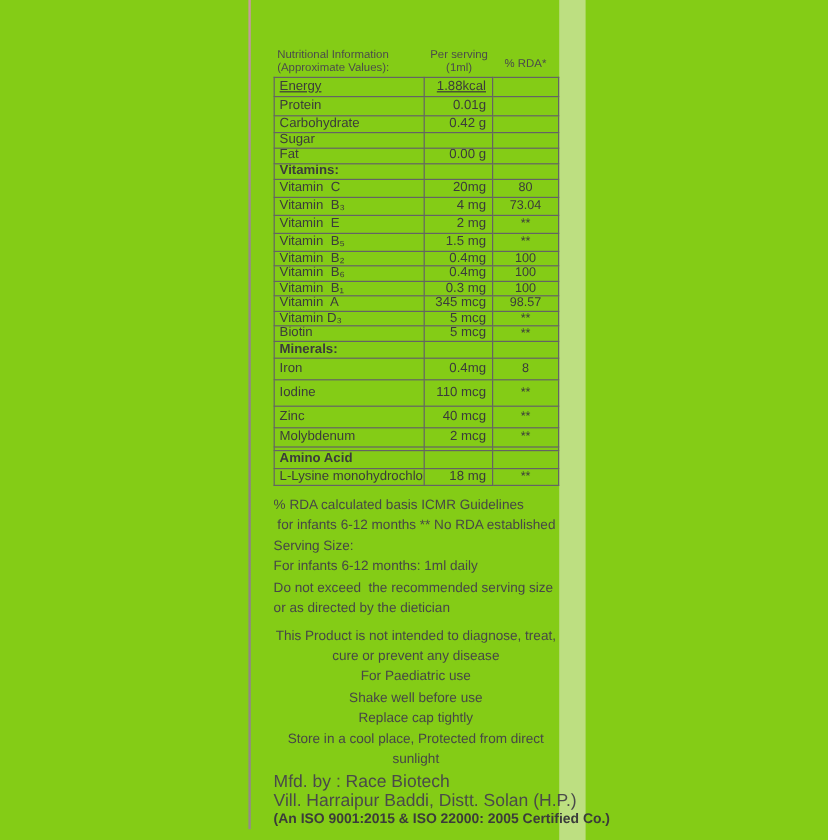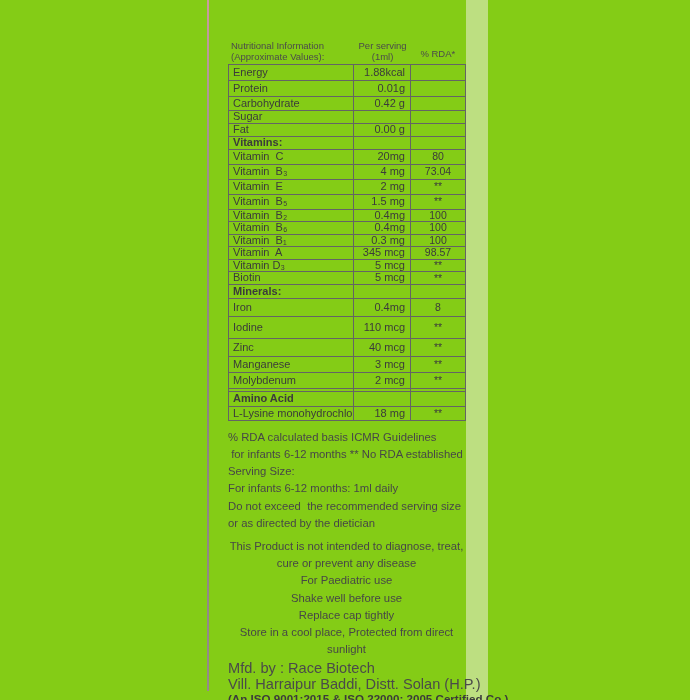--- a/index.html
+++ b/index.html
@@ -58,21 +58,21 @@
       </div>
     </div>
 
     <table class="ntable">
       <colgroup>
         <col style="width:125px">
         <col style="width:57px">
         <col style="width:55px">
       </colgroup>
       <tbody id="tbody">
-          <tr style="height: 16px;">
+          <tr style="height: 16px; text-decoration: underline;">
             <td class="c-name">Energy</td>
             <td class="c-val">1.88kcal</td>
             <td class="c-rda"></td>
           </tr>
           <tr style="height: 16px;">
             <td class="c-name">Protein</td>
             <td class="c-val">0.01g</td>
             <td class="c-rda"></td>
           </tr>
           <tr style="height: 14px;">
@@ -156,25 +156,20 @@
             <td class="c-rda">8</td>
           </tr>
           <tr style="height: 22px;">
             <td class="c-name">Iodine</td>
             <td class="c-val">110 mcg</td>
             <td class="c-rda">**</td>
           </tr>
           <tr style="height: 18px;">
             <td class="c-name">Zinc</td>
             <td class="c-val">40 mcg</td>
-            <td class="c-rda">**</td>
-          </tr>
-          <tr style="height: 16px;">
-            <td class="c-name">Manganese</td>
-            <td class="c-val">3 mcg</td>
             <td class="c-rda">**</td>
           </tr>
           <tr style="height: 16px;">
             <td class="c-name">Molybdenum</td>
             <td class="c-val">2 mcg</td>
             <td class="c-rda">**</td>
           </tr>
           <tr style="height: 3px;">
             <td class="c-name"></td>
             <td class="c-val"></td>

